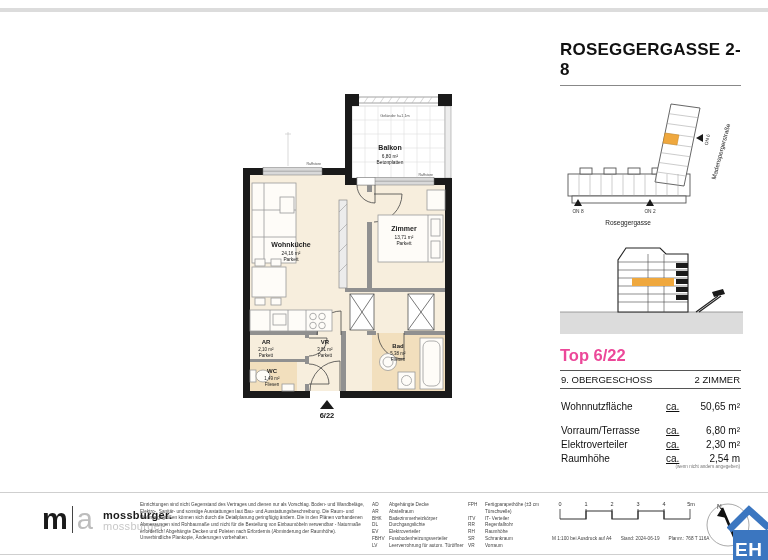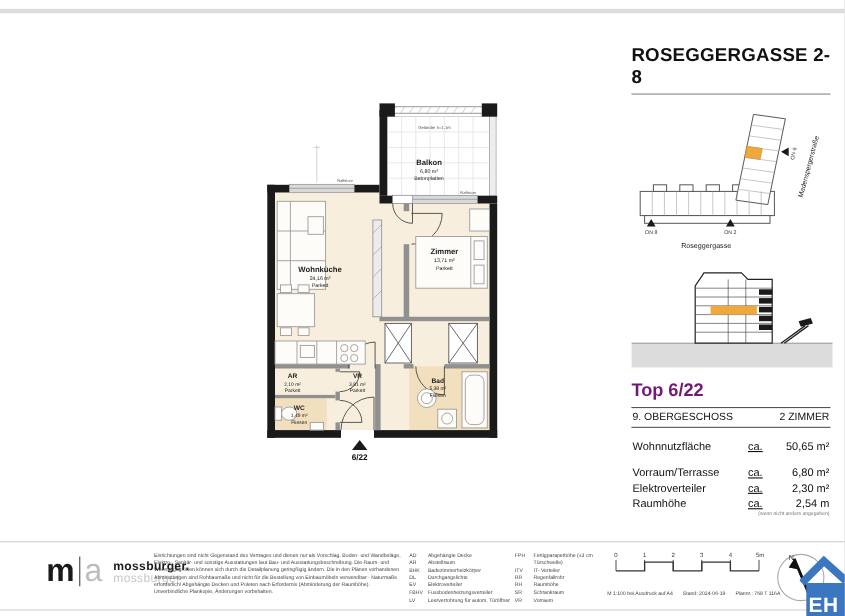--- a/index.html
+++ b/index.html
@@ -1,25 +1,25 @@
 <!DOCTYPE html>
 <html><head>
 <meta charset="utf-8">
 <style>
   html,body{margin:0;padding:0;}
   body{font-family:"Liberation Sans",sans-serif;background:#888;}
   .page{position:relative;width:768px;height:560px;background:#ffffff;overflow:hidden;margin:0 auto;}
   .scanband{position:absolute;left:0;top:8px;width:768px;height:4px;background:#dcdcdc;}
   
-  .rp{position:absolute;left:574px;top:40px;width:181px;}
+  .rp{position:absolute;left:560px;top:40px;width:181px;}
   .rp-title{font-size:17px;font-weight:bold;letter-spacing:.2px;color:#111;}
   .rp-sub{font-size:10.5px;color:#222;margin-top:4px;}
   .rp-rule{height:0;border-top:1px solid #888;margin-top:5px;}
   .blk{display:block;}
-  .top-label{font-size:16.5px;font-weight:bold;color:#701a75;margin-top:6px;}
+  .top-label{font-size:16.5px;font-weight:bold;color:#ec4899;margin-top:6px;}
   .hdr-row{display:flex;justify-content:space-between;font-size:9.5px;color:#111;
            border-top:1px solid #555;border-bottom:1px solid #555;padding:3px 1px;margin-top:5px;}
   .metrics{margin-top:10px;font-size:10px;color:#111;}
   .mrow{display:flex;align-items:flex-start;padding:1.5px 1px;}
   .mrow .lbl{flex:1;}
   .mrow .ca{width:22px;text-align:left;text-decoration:underline;}
   .mrow .val{width:52px;text-align:right;}
   .mgap{height:10px;}
   .mnote{font-size:4.6px;color:#777;text-align:right;padding-right:1px;margin-top:-1px;}
   

